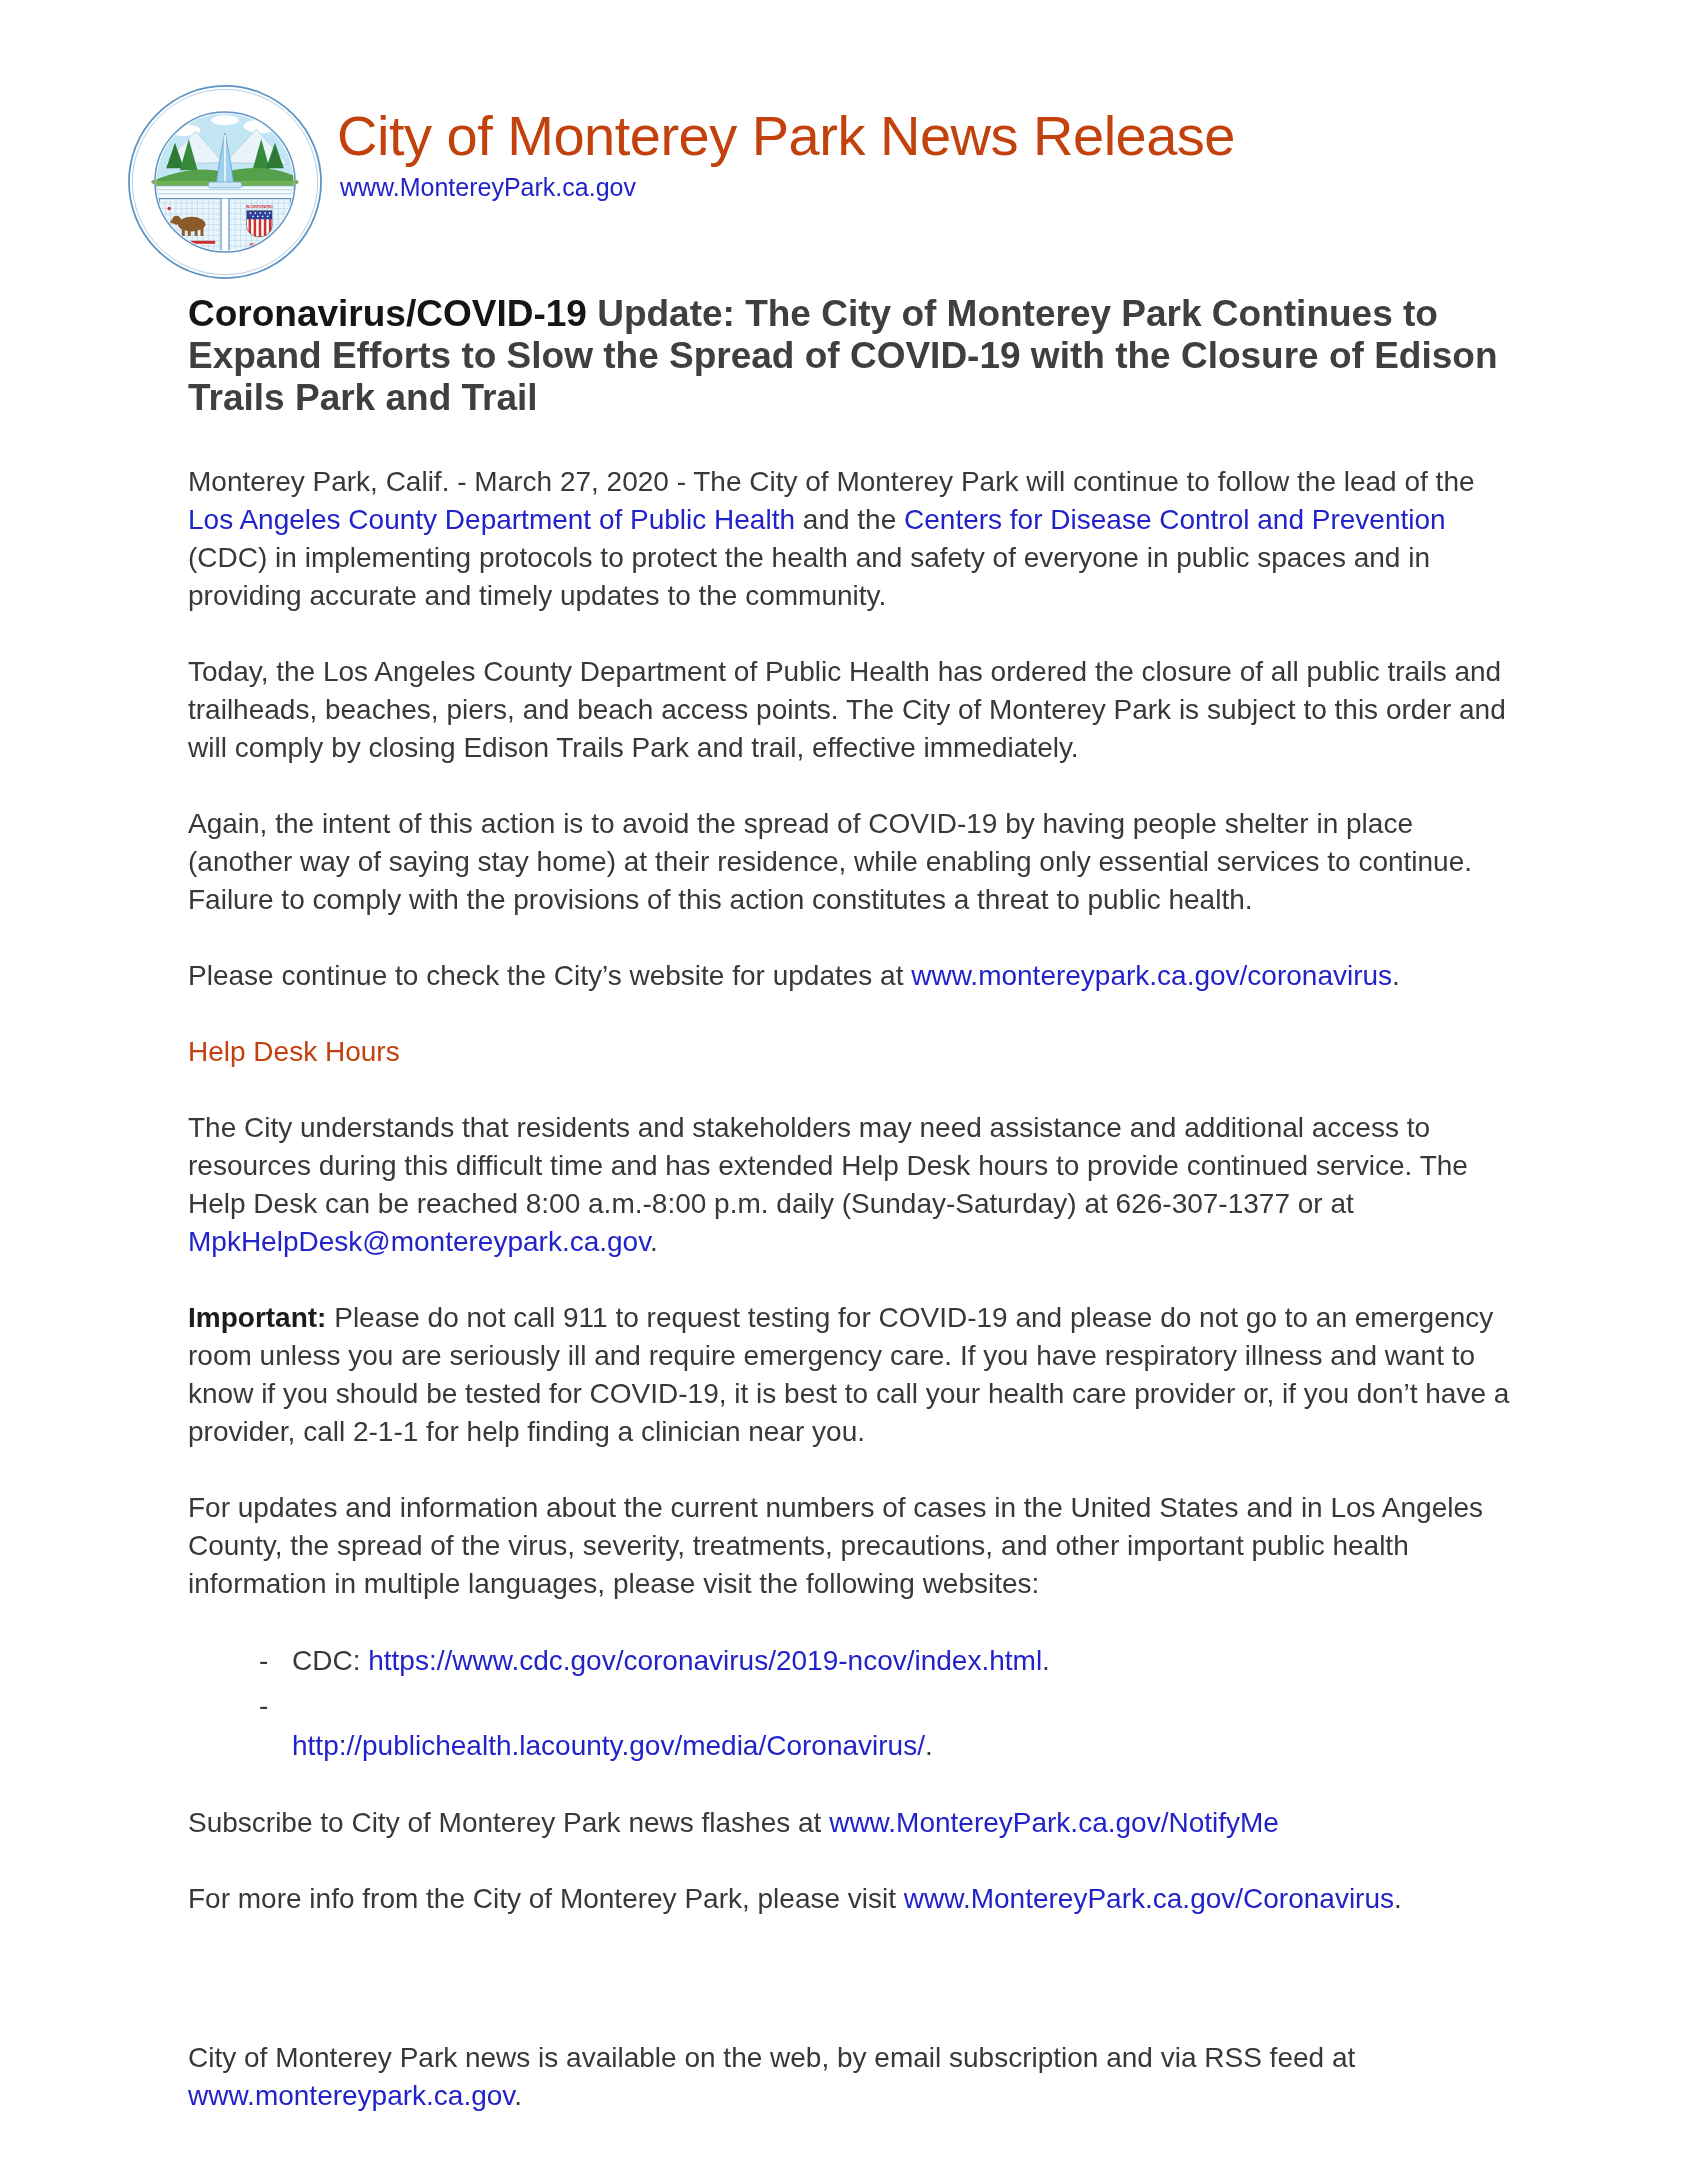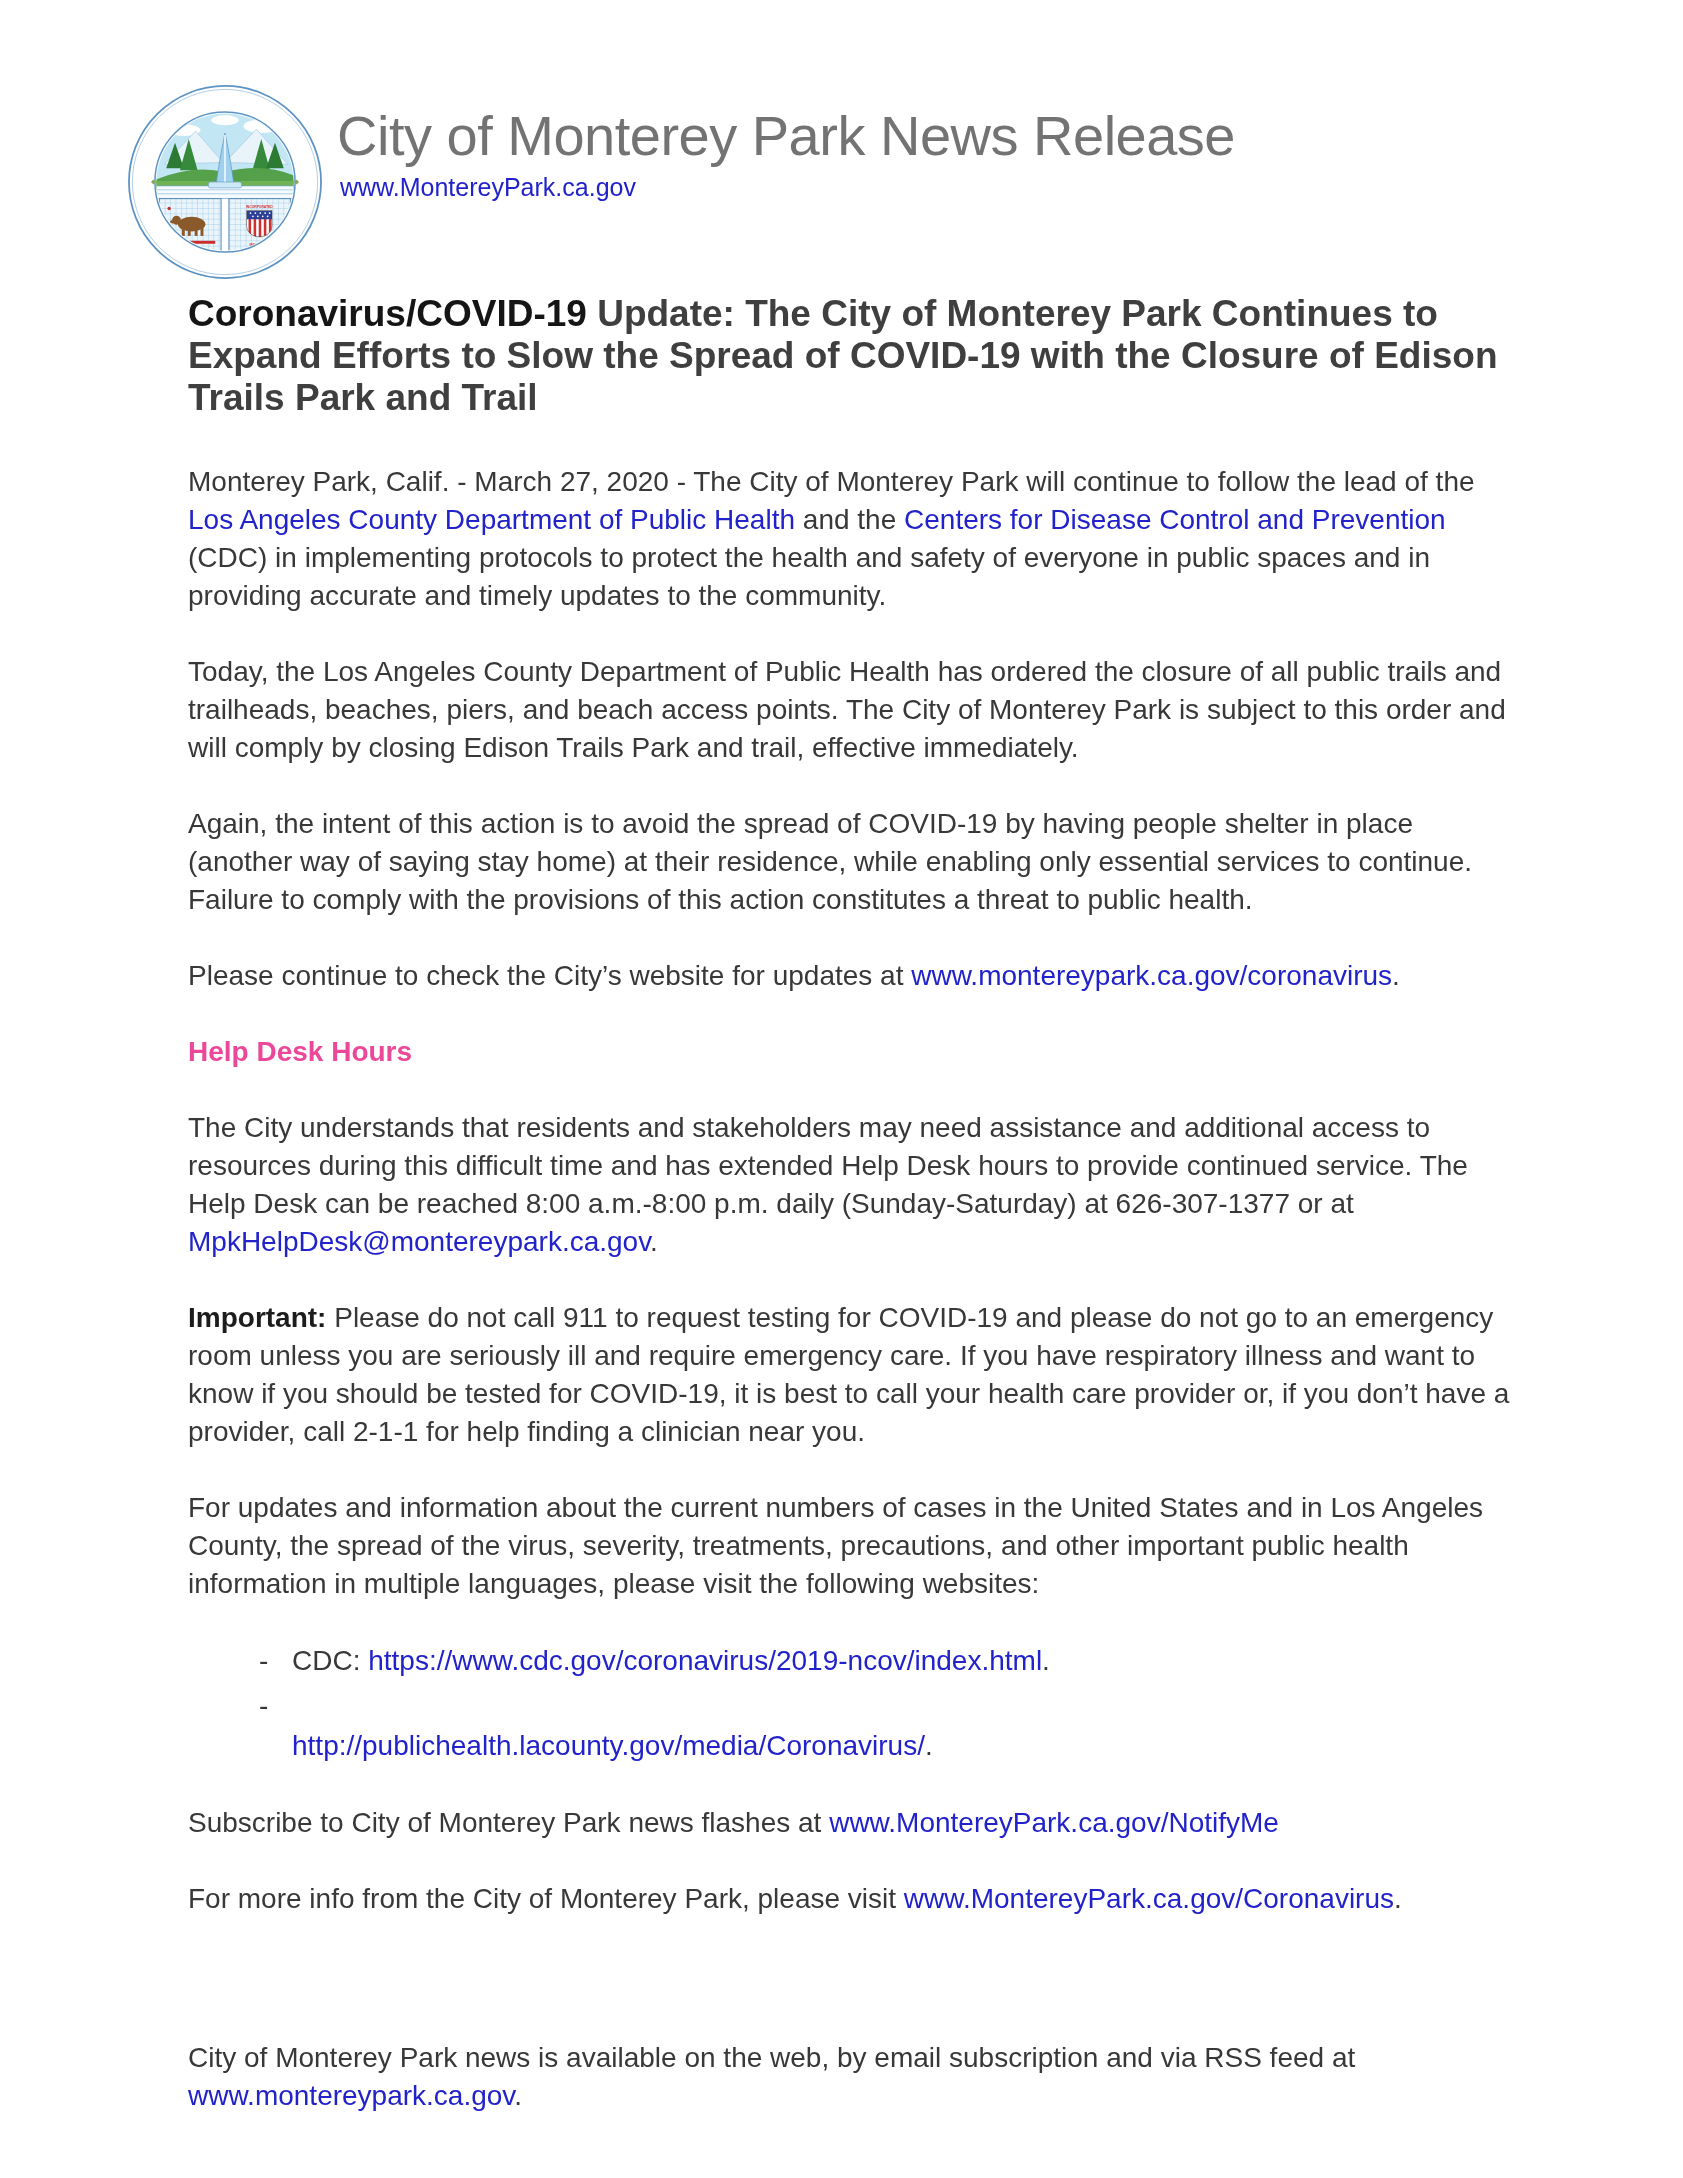--- a/index.html
+++ b/index.html
@@ -4,32 +4,32 @@
 <style>
   html,body { margin:0; padding:0; background:#ffffff; }
   .page {
     position:relative; width:1683px; height:2178px; background:#ffffff;
     font-family:"Liberation Sans", sans-serif; overflow:hidden;
   }
   
   .header { position:absolute; top:84px; left:127px; display:flex; align-items:flex-start; }
   .seal { width:196px; height:196px; flex:0 0 auto; }
   .header-text { margin-left:14px; padding-top:22px; }
-  .page-title { font-size:56px; line-height:1.08; color:#737373; letter-spacing:-0.5px; white-space:nowrap; }
+  .page-title { font-size:56px; line-height:1.08; color:#c2410c; letter-spacing:-0.5px; white-space:nowrap; }
   .header-url { display:inline-block; margin-top:7px; margin-left:3px; font-size:25px; }
   a.link { color:#2222cb; text-decoration:none; cursor:pointer; }
   
   .content {
     position:absolute; left:188px; top:293px; width:1332px;
     font-size:28px; line-height:38px; color:#383838;
   }
   h1.headline { font-size:37px; line-height:42px; font-weight:bold; color:#3f3f3f; margin:0 0 44px 0; }
   h1.headline .lead { color:#151515; }
   .content p { margin:0 0 38px 0; }
-  .section-heading { font-weight:bold; color:#ec4899; margin:0; }
+  .section-heading { font-weight:normal; color:#c2410c; margin:0; }
   .b { font-weight:bold; color:#1c1c1c;text-align:right; }
   ul.links-list { list-style:none; margin:0 0 38px 0; padding:0; }
   ul.links-list li { position:relative; padding-left:104px; line-height:40px; margin:0 0 5px 0; }
   ul.links-list li .dash { position:absolute; left:71px; top:0; }
   
   .footer {
     position:absolute; left:188px; top:2039px; width:1332px;
     font-size:28px; line-height:38px; color:#383838;
   }
 </style>

